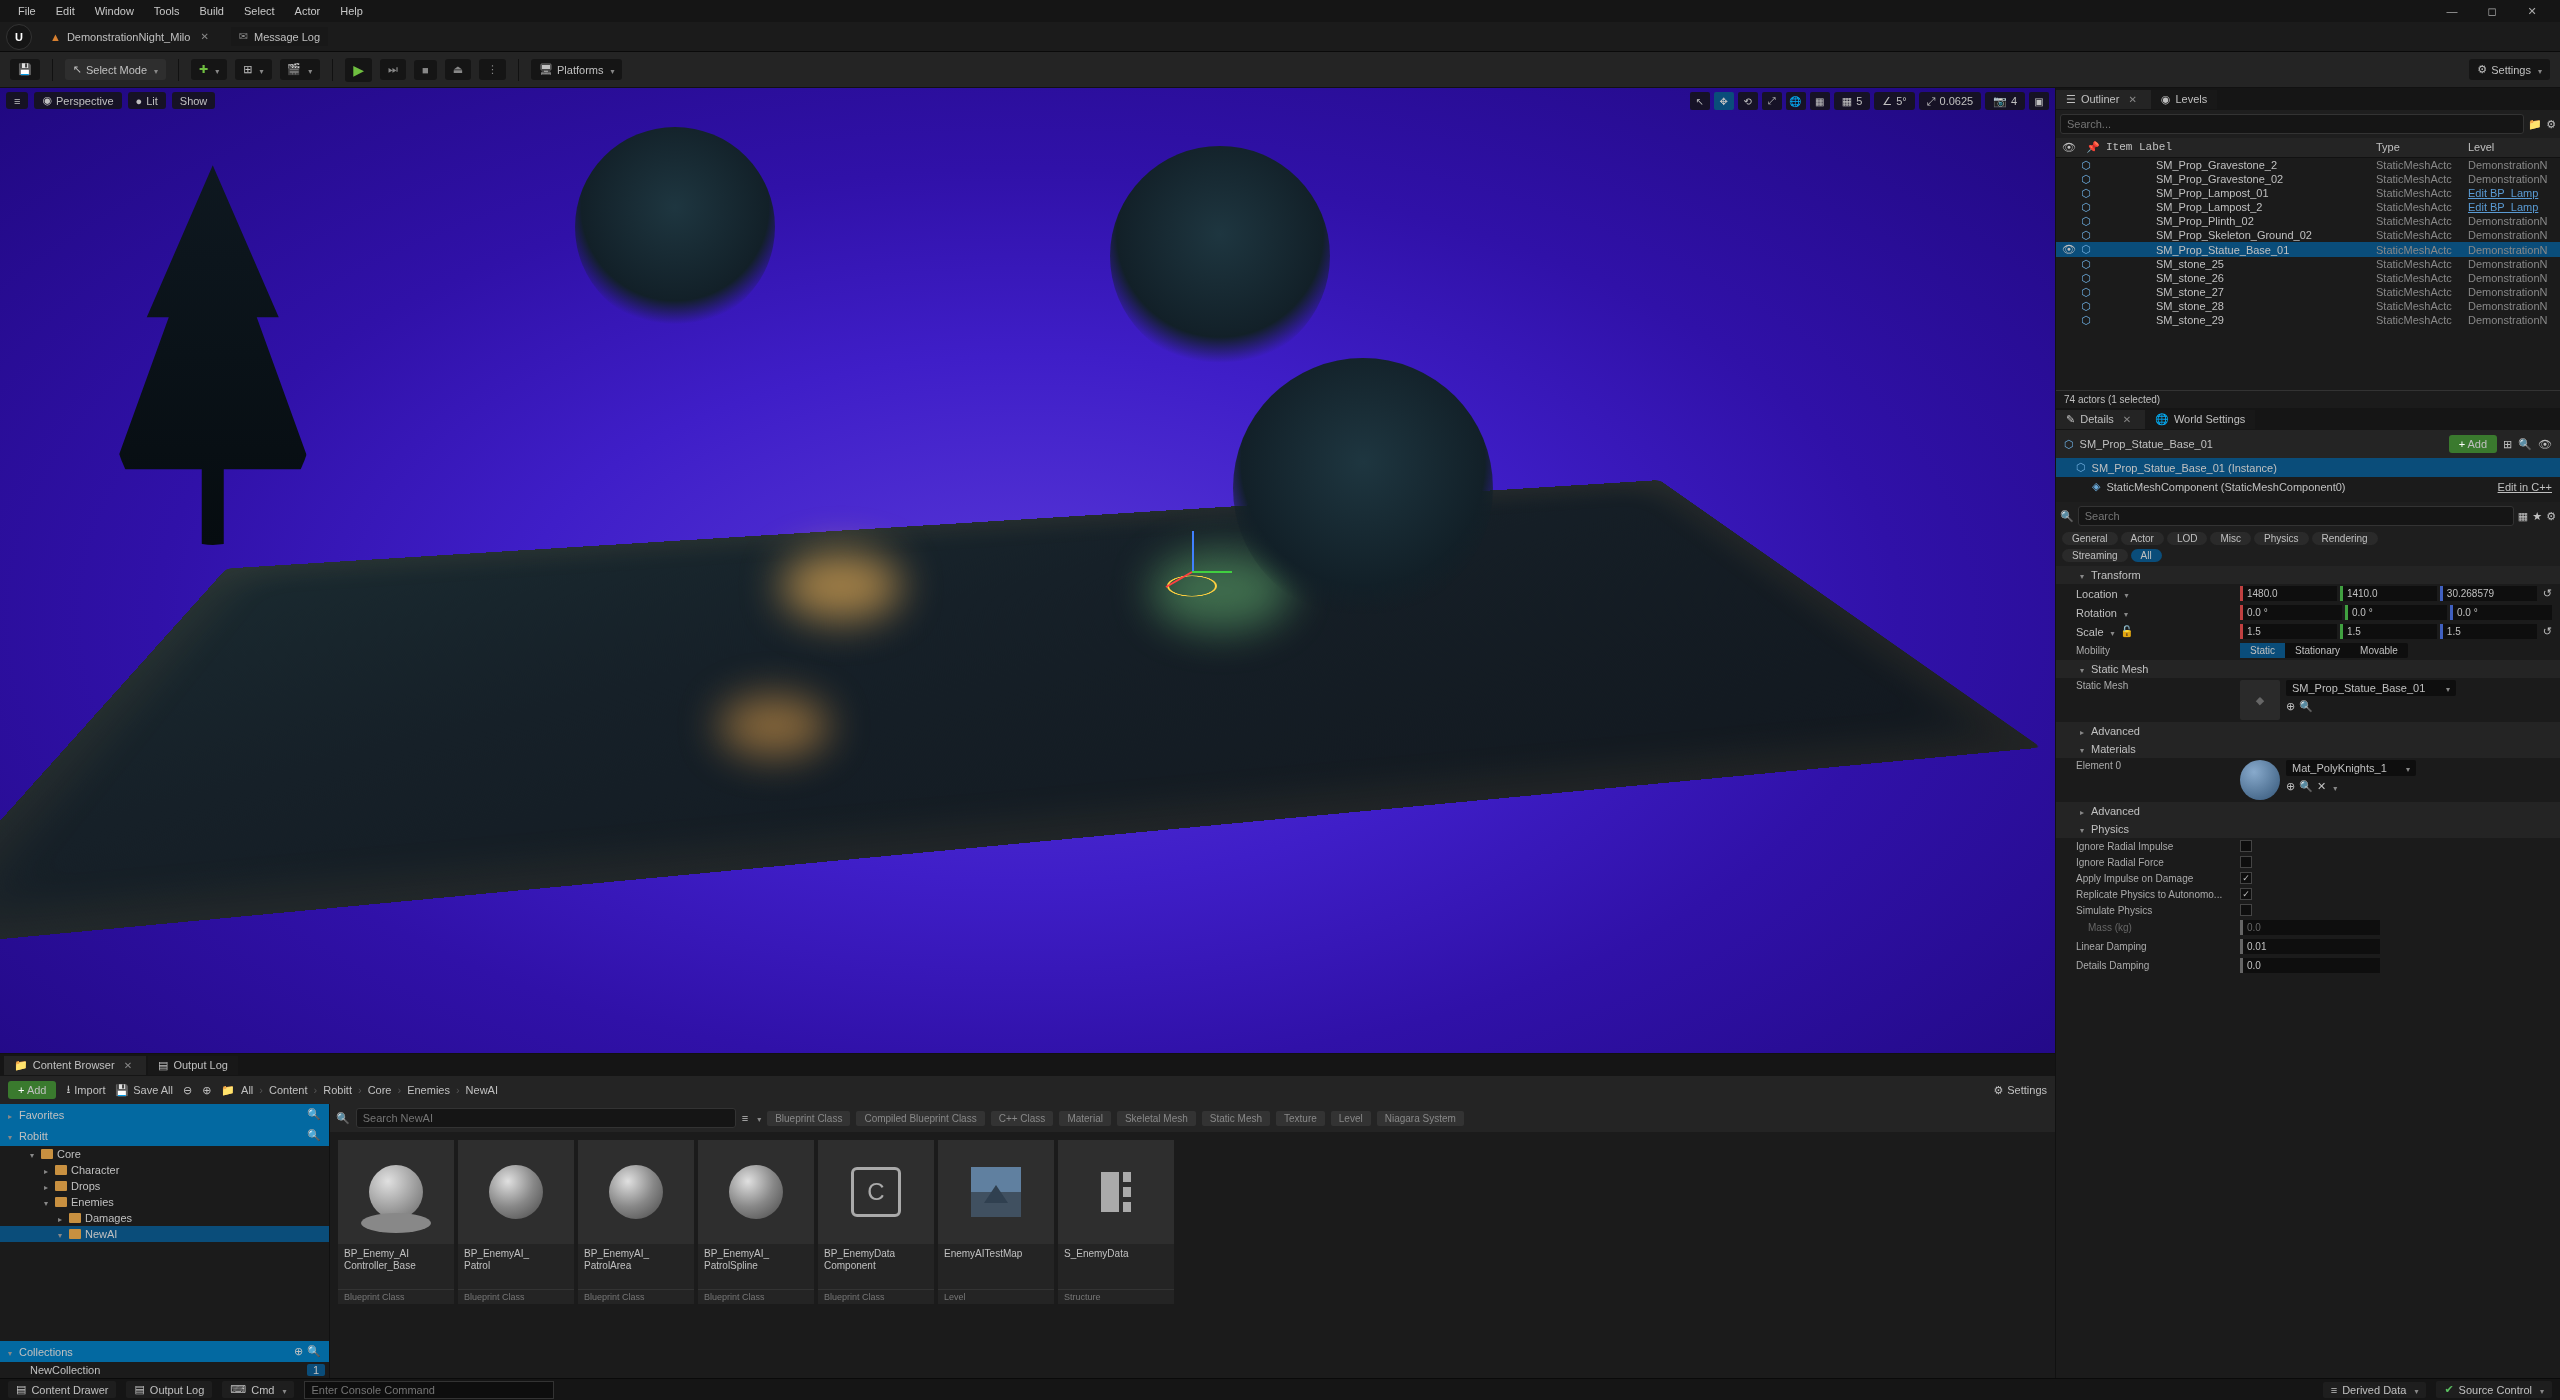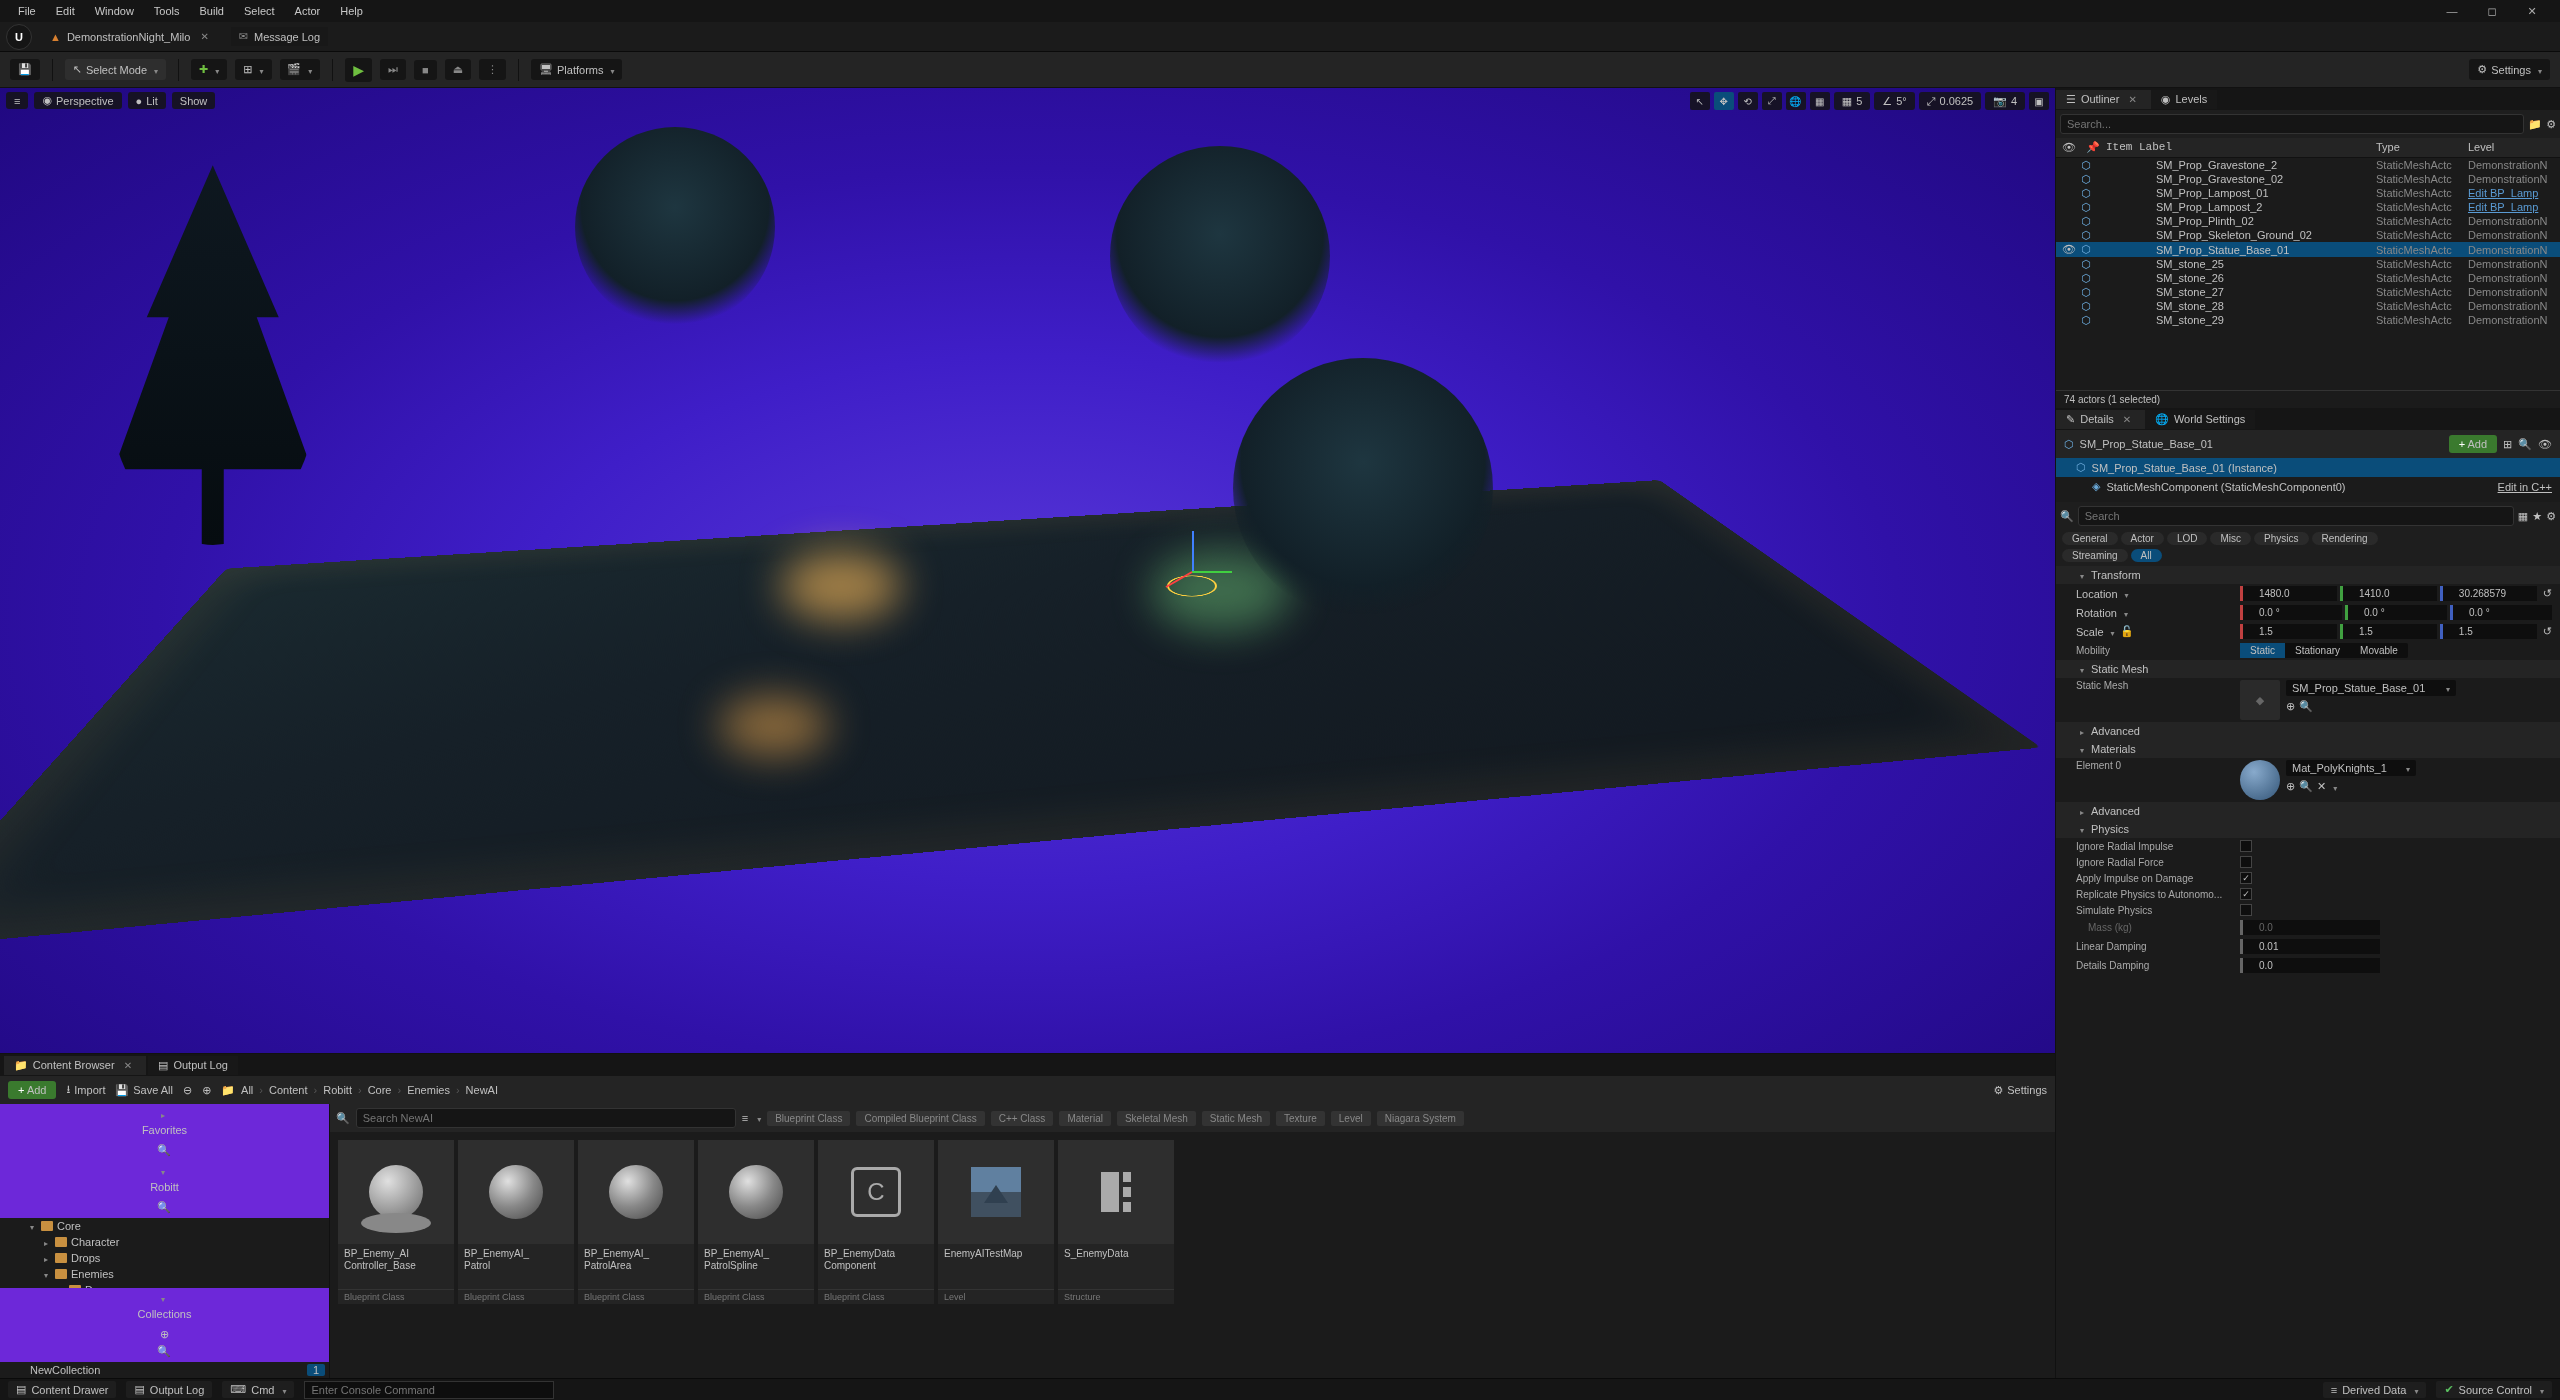--- a/index.html
+++ b/index.html
@@ -59,21 +59,21 @@
 .bottom-panel { height: 325px; background:#1b1b1b; border-top:1px solid #111; display:flex; flex-direction:column;}
 .bp-tabs { height:22px; display:flex; align-items:center; background:#151515; gap:2px; padding-left:4px;}
 .bp-tab { padding:3px 10px; background:#242424; display:flex; align-items:center; gap:5px;}
 .bp-tab.inactive { background:#181818; color:#888;}
 .bp-toolbar { height:28px; background:#242424; display:flex; align-items:center; padding:0 8px; gap:10px;}
 .addbtn { background:#3a7a2e; padding:3px 10px; border-radius:3px; color:#fff;}
 .breadcrumb { display:flex; align-items:center; gap:6px; color:#aaa;}
 .breadcrumb span.sep{color:#555;}
 .bp-body { flex:1; display:flex; min-height:0;}
 .bp-tree { width:330px; background:#1b1b1b; border-right:1px solid #111; display:flex; flex-direction:column;}
-.tree-section { padding:4px 8px; background:#6d28d9; display:flex; align-items:center; gap:4px;flex-direction:column;}
+.tree-section { padding:4px 8px; background:#0369a1; display:flex; align-items:center; gap:4px;}
 .tree-item { padding:2px 4px 2px 20px; display:flex; gap:4px; align-items:center;}
 .tree-item.l1{padding-left:30px;} .tree-item.l2{padding-left:44px;} .tree-item.l3{padding-left:58px;}
 .tree-item.sel{ background:#0a4d7a;}
 .folder-ic{ width:12px;height:10px; background:#c89040; border-radius:1px;}
 .bp-content { flex:1; display:flex; flex-direction:column;}
 .bp-filter-row{ height:28px; background:#242424; display:flex; align-items:center; padding:0 6px; gap:6px;}
 .filter-chip{ padding:2px 8px; background:#333; border-radius:2px; font-size:10px; color:#888;}
 .search-inp{ flex:1; max-width:380px; background:#151515; border:1px solid #333; padding:3px 6px; color:#999; border-radius:3px;}
 .asset-grid { flex:1; display:flex; gap:4px; padding:8px; align-items:flex-start;}
 .asset { width:116px; height:164px; background:#242424; display:flex; flex-direction:column;}
@@ -105,21 +105,21 @@
 .comp-row.sel{ background:#0a4d7a;}
 .det-search{ padding:4px; background:#1e1e1e;}
 .det-filter-row{ display:flex; gap:3px; padding:2px 6px 4px; flex-wrap:wrap;}
 .det-chip{ padding:1px 10px; background:#2a2a2a; border-radius:8px; font-size:10px;}
 .det-chip.active{ background:#0a4d7a;}
 .det-section-h{ padding:3px 24px; background:#242424; font-size:10px; display:flex; gap:4px; align-items:center;}
 .det-body{ flex:1; overflow-y:auto; background:#1b1b1b;}
 .prop-row{ display:flex; align-items:center; padding:2px 8px; gap:6px;}
 .prop-label{ width:170px; font-size:10px; color:#aaa; padding-left:12px;}
 .vec-inp{ flex:1; display:flex; gap:3px;}
-.vi{ flex:1; background:#0e0e0e; border-left:3px solid #666; padding:2px 16px; font-size:10px;}
+.vi{ flex:1; background:#0e0e0e; border-left:3px solid #666; padding:2px 4px; font-size:10px;}
 .vi.x{border-left-color:#c04040;} .vi.y{border-left-color:#40a040;} .vi.z{border-left-color:#4060c0;}
 .chk{ width:12px; height:12px; background:#0e0e0e; border:1px solid #444;}
 .chk.on::after{content:"✓"; color:#c0c0c0; font-size:9px; display:block; line-height:10px; text-align:center;}
 .seg{ display:flex; background:#0e0e0e; border-radius:2px;}
 .seg div{ padding:2px 10px; font-size:10px;}
 .seg .active{ background:#0a4d7a;}
 .mesh-thumb{ width:40px; height:40px; background:#2a2a2a; border-radius:2px; display:flex;align-items:center;justify-content:center;}
 .dd{ background:#0e0e0e; padding:2px 6px; font-size:10px; border-radius:2px; display:flex; gap:6px; align-items:center;}
 
 

